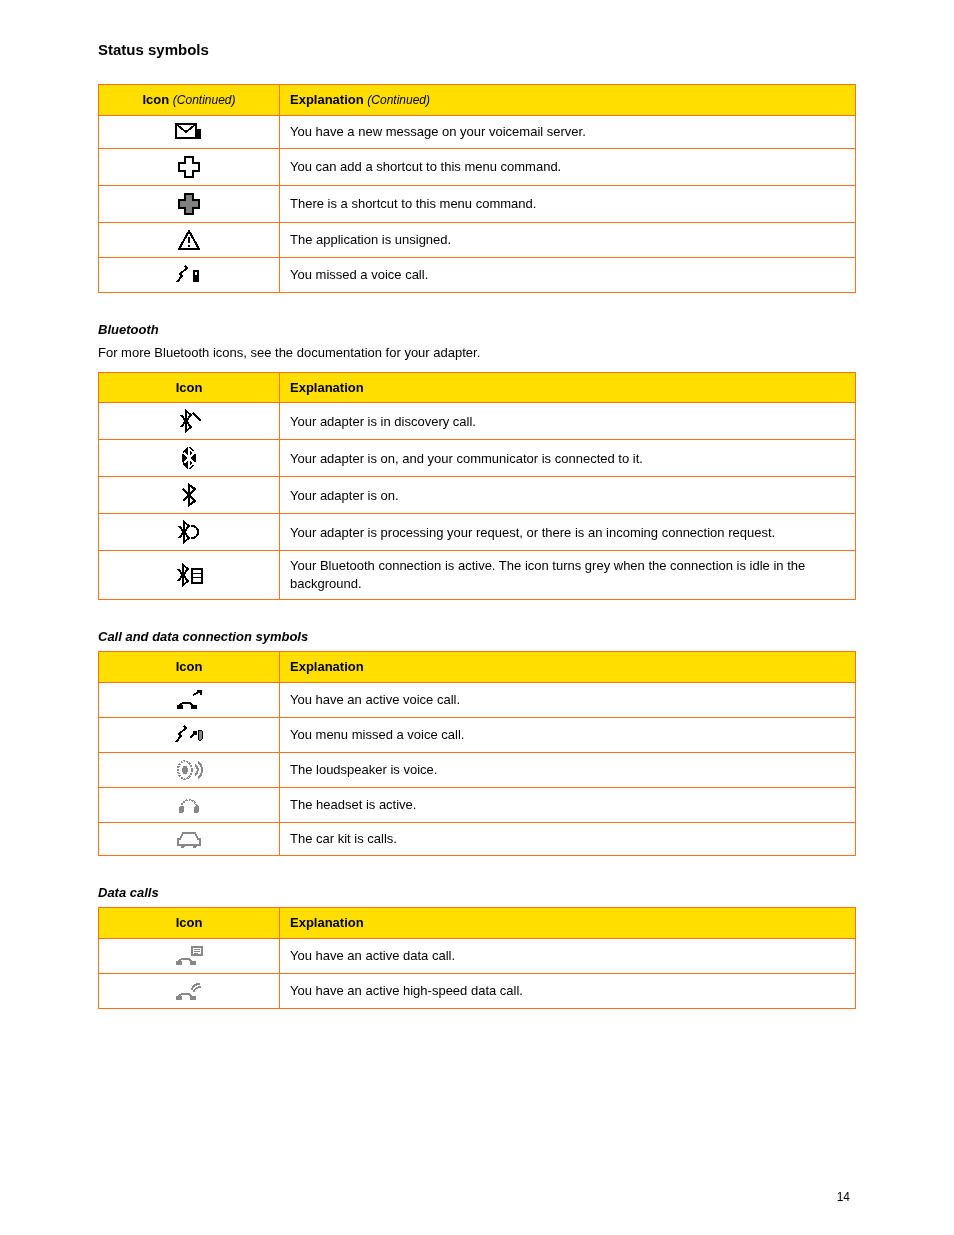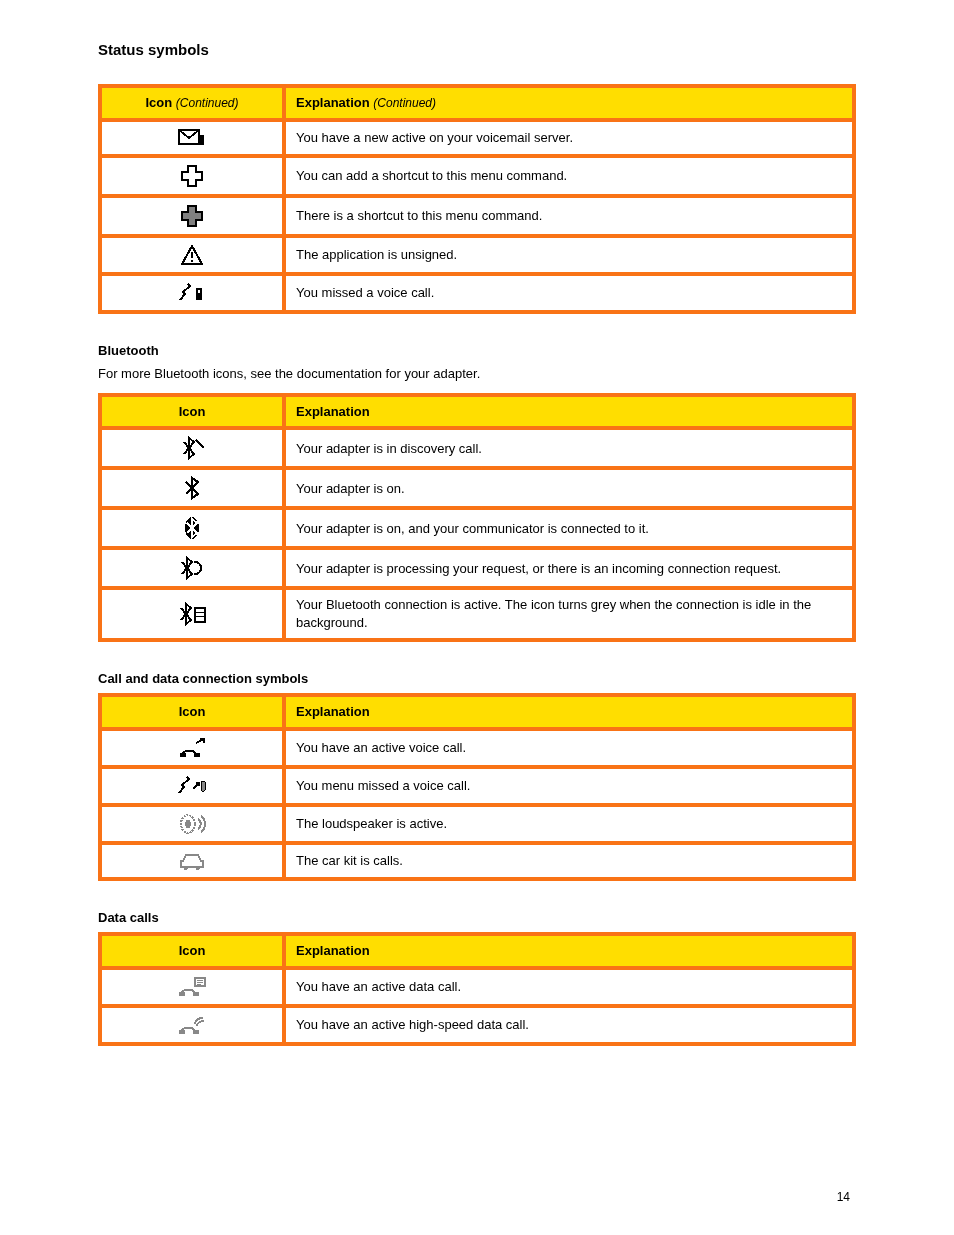--- a/index.html
+++ b/index.html
@@ -21,32 +21,33 @@
   }
   .page-title {
     font-size: 15px;
     font-weight: bold;
     margin: 0 0 24px 0;
   }
   .section-title {
     font-size: 13px;
     font-weight: bold;
     margin: 28px 0 6px 0;
+    font-style: italic;
   }
   .section-desc {
     margin: 0 0 10px 0;
   }
   table.icon-table {
     border-collapse: collapse;
     width: 100%;
     margin: 0 0 20px 0;
   }
   table.icon-table th,
   table.icon-table td {
-    border: 4px solid #f97316;
+    border: 1px solid #f97316;
     padding: 6px 10px;
     text-align: left;
     vertical-align: middle;
     font-size: 13px;
   }
   table.icon-table th {
     background: #ffde00;
     font-weight: bold;
   }
   table.icon-table th.col-icon,
@@ -94,21 +95,21 @@
     <tbody>
       <tr>
         <td class="col-icon">
           <svg width="28" height="20" viewBox="0 0 28 20">
             <rect x="1" y="2" width="20" height="14" fill="none" stroke="#000" stroke-width="2"></rect>
             <polyline points="1,2 11,10 21,2" fill="none" stroke="#000" stroke-width="2"></polyline>
             <rect x="22" y="7" width="4" height="10" fill="#000"></rect>
             <circle cx="24" cy="19" r="1.5" fill="#fff"></circle>
           </svg>
         </td>
-        <td>You have a new active on your voicemail server.</td>
+        <td>You have a new message on your voicemail server.</td>
       </tr>
       <tr>
         <td class="col-icon">
           <svg width="24" height="24" viewBox="0 0 24 24">
             <path d="M8 2 h8 v6 h6 v8 h-6 v6 h-8 v-6 h-6 v-8 h6 z" fill="#fff" stroke="#000" stroke-width="2"></path>
           </svg>
         </td>
         <td>You can add a shortcut to this menu command.</td>
       </tr>
       <tr>
@@ -158,33 +159,33 @@
           <svg width="28" height="24" viewBox="0 0 28 24">
             <path d="M6 6 L16 18 L11 22 L11 2 L16 6 L6 18" fill="none" stroke="#000" stroke-width="2"></path>
             <line x1="18" y1="4" x2="26" y2="12" stroke="#000" stroke-width="2"></line>
           </svg>
         </td>
         <td>Your adapter is in discovery call.</td>
       </tr>
       <tr>
         <td class="col-icon">
           <svg width="20" height="24" viewBox="0 0 20 24">
-            <path d="M4 6 L16 18 L10 22 L10 2 L16 6 L4 18" fill="none" stroke="#000" stroke-width="2"></path>
-          </svg>
-        </td>
-        <td>Your adapter is on.</td>
-      </tr>
-      <tr>
-        <td class="col-icon">
-          <svg width="20" height="24" viewBox="0 0 20 24">
             <ellipse cx="10" cy="12" rx="7" ry="11" fill="#000"></ellipse>
             <path d="M5 7 L15 17 L10 21 L10 3 L15 7 L5 17" fill="none" stroke="#fff" stroke-width="2"></path>
           </svg>
         </td>
         <td>Your adapter is on, and your communicator is connected to it.</td>
+      </tr>
+      <tr>
+        <td class="col-icon">
+          <svg width="20" height="24" viewBox="0 0 20 24">
+            <path d="M4 6 L16 18 L10 22 L10 2 L16 6 L4 18" fill="none" stroke="#000" stroke-width="2"></path>
+          </svg>
+        </td>
+        <td>Your adapter is on.</td>
       </tr>
       <tr>
         <td class="col-icon">
           <svg width="28" height="24" viewBox="0 0 28 24">
             <path d="M4 6 L14 18 L9 22 L9 2 L14 6 L4 18" fill="none" stroke="#000" stroke-width="2"></path>
             <path d="M17 6 a6 6 0 0 1 0 12" fill="none" stroke="#000" stroke-width="2"></path>
             <circle cx="17" cy="6" r="1.5" fill="#000"></circle>
             <circle cx="17" cy="18" r="1.5" fill="#000"></circle>
           </svg>
         </td>
@@ -239,21 +240,31 @@
       </tr>
       <tr>
         <td class="col-icon">
           <svg width="28" height="22" viewBox="0 0 28 22">
             <ellipse cx="10" cy="11" rx="7" ry="9" fill="none" stroke="#888" stroke-width="2" stroke-dasharray="2,1"></ellipse>
             <ellipse cx="10" cy="11" rx="3" ry="4" fill="#888"></ellipse>
             <path d="M20 6 a6 6 0 0 1 0 10" fill="none" stroke="#888" stroke-width="2"></path>
             <path d="M23 3 a10 10 0 0 1 0 16" fill="none" stroke="#888" stroke-width="2"></path>
           </svg>
         </td>
-        <td>The loudspeaker is active.</td>
+        <td>The loudspeaker is voice.</td>
+      </tr>
+      <tr>
+        <td class="col-icon">
+          <svg width="26" height="22" viewBox="0 0 26 22">
+            <path d="M5 14 a8 8 0 0 1 16 0" fill="none" stroke="#888" stroke-width="2" stroke-dasharray="2,1"></path>
+            <rect x="3" y="12" width="5" height="7" rx="2" fill="#888"></rect>
+            <rect x="18" y="12" width="5" height="7" rx="2" fill="#888"></rect>
+          </svg>
+        </td>
+        <td>The headset is active.</td>
       </tr>
       <tr>
         <td class="col-icon">
           <svg width="30" height="20" viewBox="0 0 30 20">
             <path d="M6 10 L9 4 L21 4 L24 10 L26 10 L26 16 L4 16 L4 10 Z" fill="none" stroke="#888" stroke-width="2"></path>
             <circle cx="9" cy="17" r="2" fill="#888"></circle>
             <circle cx="21" cy="17" r="2" fill="#888"></circle>
           </svg>
         </td>
         <td>The car kit is calls.</td>

